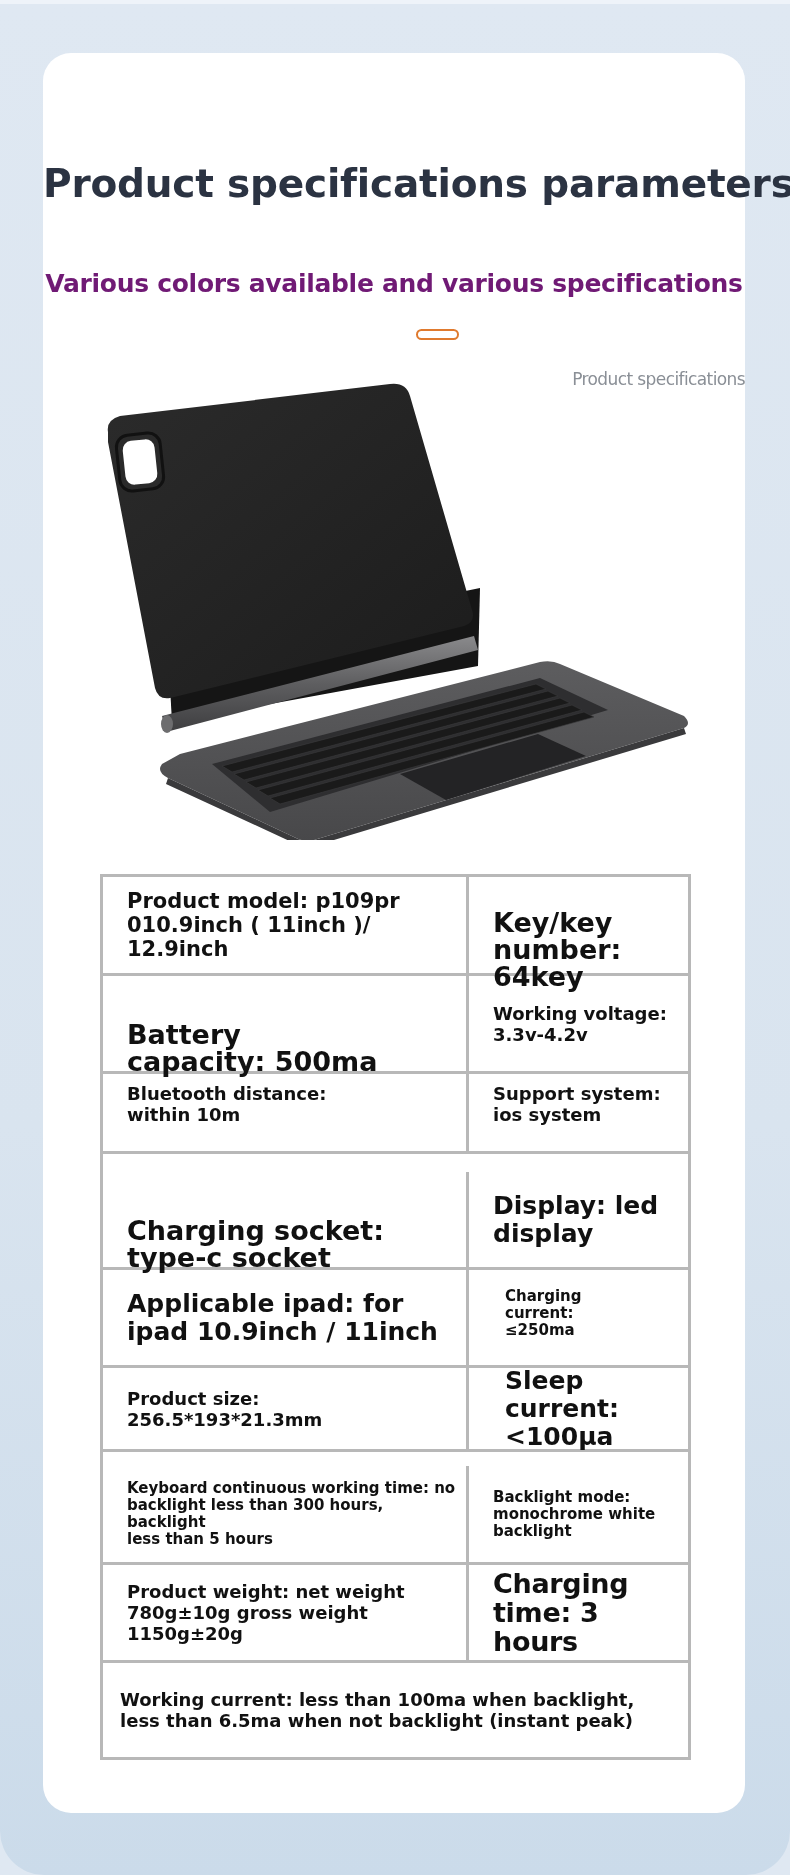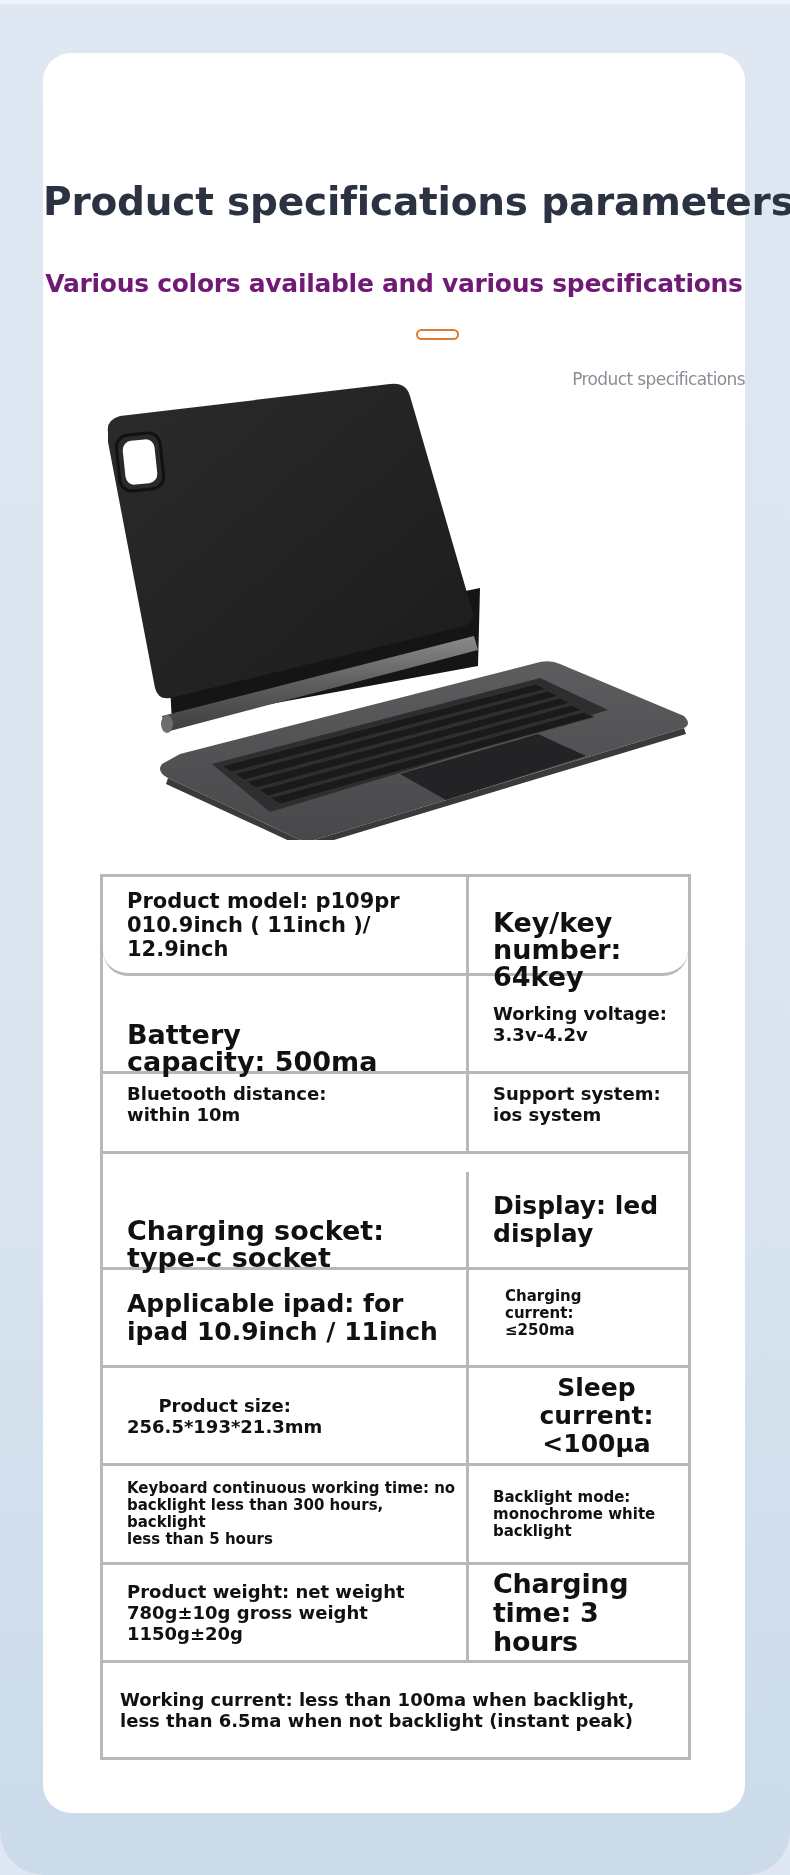--- a/index.html
+++ b/index.html
@@ -13,21 +13,21 @@
   .outer-panel {
     position: absolute; left: 0; top: 4px; width: 790px; height: 1871px;
     background: linear-gradient(180deg, #dfe8f2 0%, #d9e4ef 60%, #cbdbea 100%);
     border-radius: 0 0 44px 44px;
   }
   .card {
     position: absolute; left: 43px; top: 53px; width: 702px; height: 1760px;
     background: #ffffff; border-radius: 28px; z-index: 2;
   }
   .title {
-    position: absolute; left: 0; top: 126px; width: 100%;
+    position: absolute; left: 0; top: 108px; width: 100%;
     text-align: center; font-size: 39px; font-weight: bold; color: #2b3342;
     letter-spacing: -0.2px; white-space: nowrap;
   }
   .subtitle {
     position: absolute; left: 0; top: 216px; width: 100%;
     text-align: center; font-size: 25px; font-weight: bold; color: #701a75;
     letter-spacing: -0.3px; white-space: nowrap;
   }
   .pill {
     position: absolute; left: 373px; top: 276px; width: 43px; height: 11px;
@@ -107,21 +107,21 @@
       <path d="M146 402 L460 318 L470 323 L156 408 Z"></path>
       <path d="M158 410 L472 325 L482 330 L168 416 Z"></path>
       <path d="M170 418 L484 332 L494 337 L180 424 Z"></path>
     </g>
 
     <path d="M300 394 L438 354 L486 376 L346 420 Z" fill="#232325"></path>
   </svg>
 </div>
 
 <div class="spec-table" style="z-index:3;">
-  <div class="row" style="top:0;height:99px;border-radius:25px;">
+  <div class="row" style="top:0;height:99px;">
     <div class="cell left">
         <span class="f22">Product model: p109pr
 010.9inch ( 11inch )/ 12.9inch</span>
       </div>
     <div class="cell right">
         <span class="f24">Key/key
 number: 64key</span>
       </div>
   </div>
   <div class="row" style="top:99px;height:98px;">
@@ -158,21 +158,21 @@
     <div class="cell left">
         <span class="f26">Applicable ipad: for
 ipad 10.9inch / 11inch</span>
       </div>
     <div class="cell right" style="padding-left:36px;align-items:flex-start;padding-top:18px;">
         <span class="f15">Charging
 current:
 ≤250ma</span>
       </div>
   </div>
-  <div class="row" style="top:491px;height:98px;text-align:center;">
+  <div class="row" style="top:491px;height:84px;">
     <div class="cell left">
         <span class="f19">Product size:
 256.5*193*21.3mm</span>
       </div>
     <div class="cell right" style="padding-left:36px;">
         <span class="f26">Sleep current:
 &lt;100μa</span>
       </div>
   </div>
   <div class="row" style="top:589px;height:99px;">

